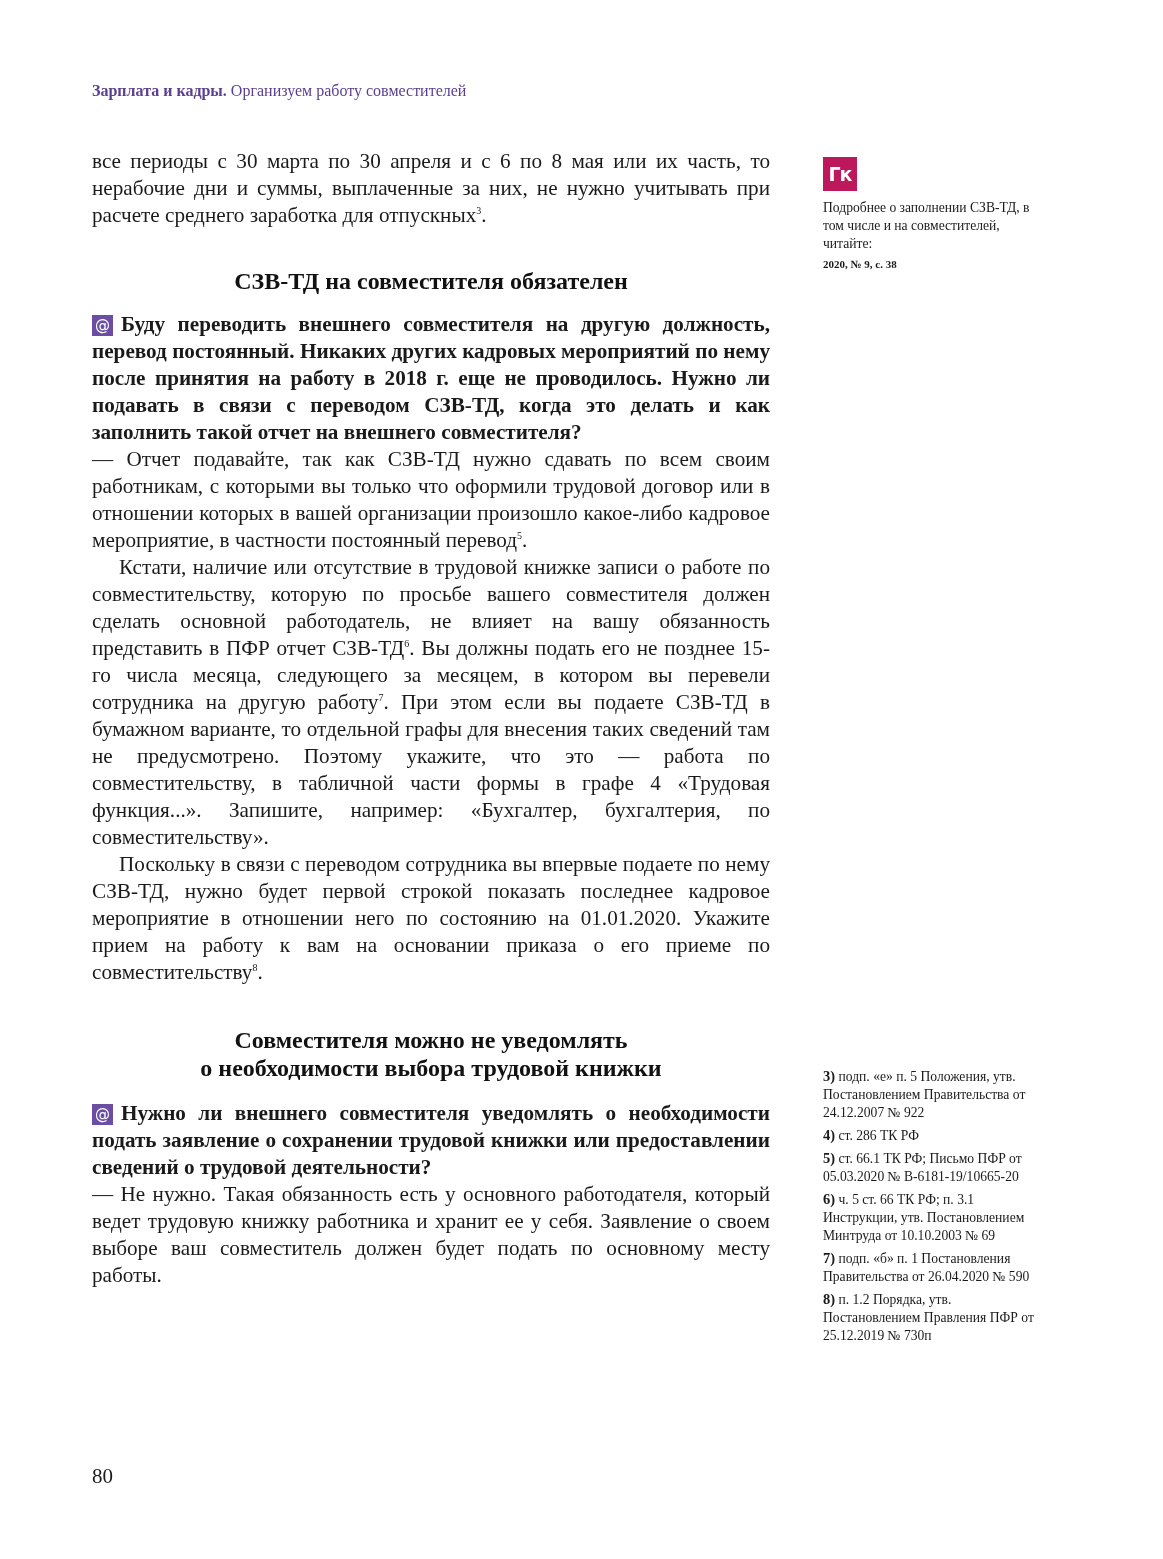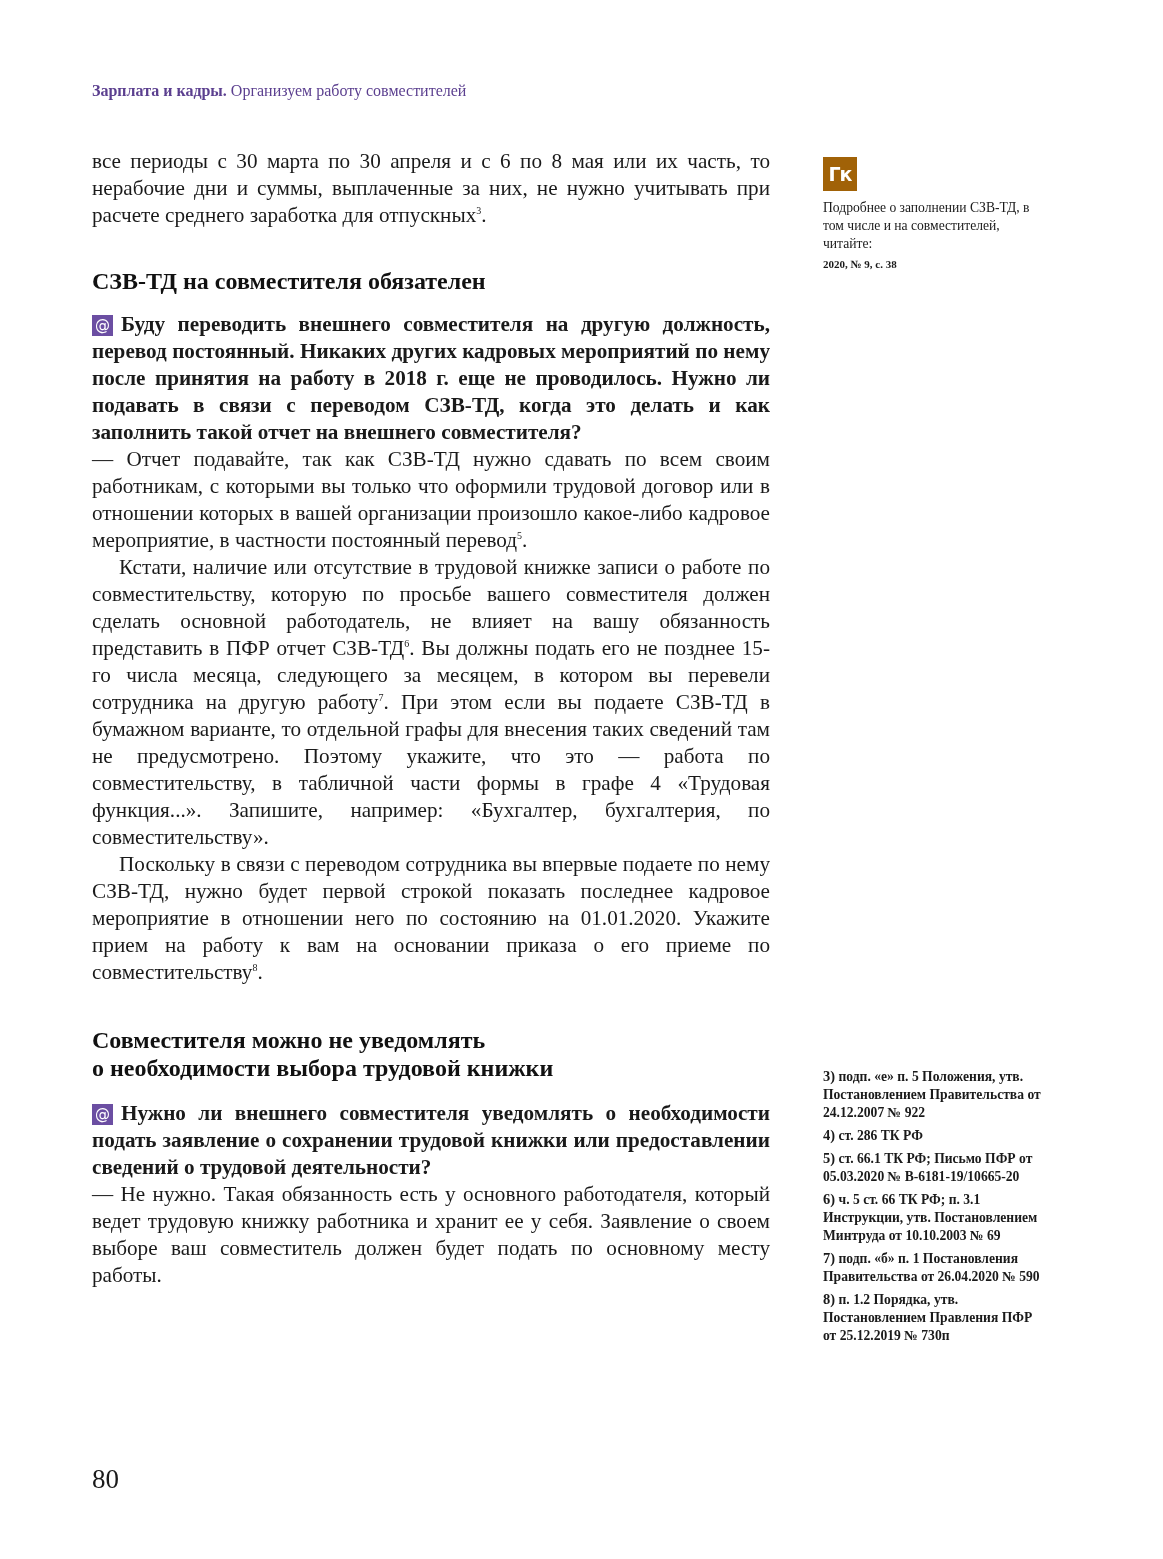--- a/index.html
+++ b/index.html
@@ -14,49 +14,49 @@
     .running-head .sec { font-weight: bold; }
     .main {
       position: absolute; left: 92px; top: 148px; width: 678px;
       font-size: 21.2px; line-height: 27px; text-align: justify;
     }
     .main p { margin: 0; }
     .main p.indent { text-indent: 27px; }
     .main sup { font-size: 10px; line-height: 0; vertical-align: 8px; }
     .main h2 {
       margin: 0; font-size: 24px; line-height: 28px; font-weight: bold;
-      text-align: left; color: #111;
+      text-align: center; color: #111;
     }
     .h2a { margin-top: 38px !important; }
     .h2b { margin-top: 40px !important; }
     .question { font-weight: bold; margin-top: 16px !important; }
     .h2b + .question { margin-top: 18px !important; }
     .at-badge {
       display: inline-block; width: 21px; height: 21px; background: #6b4ea2;
       color: #fff; font-family: "DejaVu Sans", sans-serif; font-size: 15px;
       line-height: 21px; text-align: center; font-weight: normal;
       vertical-align: 1px; margin-right: 8px;
     }
     .side {
       position: absolute; left: 823px; width: 225px;
       font-size: 13.6px; line-height: 18px; color: #1a1a1a;
     }
     .gk-logo {
       position: absolute; left: 823px; top: 157px; width: 34px; height: 34px;
-      background: #a16207; color: #fff; font-family: "DejaVu Sans", sans-serif;
+      background: #be185d; color: #fff; font-family: "DejaVu Sans", sans-serif;
       font-weight: bold; font-size: 19px; line-height: 34px; text-align: center;
       letter-spacing: -1px;
     }
     .note { top: 199px; }
     .note .ref { font-weight: bold; font-size: 11px; margin-top: 2px; display: block; }
     .footnotes { top: 1067px; }
-    .fn { margin-bottom: 4px; font-weight: bold; }
+    .fn { margin-bottom: 4px; }
     .fn b { font-size: 14.5px; }
     .page-num {
-      position: absolute; left: 92px; top: 1464px; font-size: 27px;
+      position: absolute; left: 92px; top: 1464px; font-size: 21px;
     }
   </style>
 </head>
 <body>
 
 <div class="running-head">
   <span class="sec">Зарплата и кадры.</span>
   <span>Организуем работу совместителей</span>
 </div>
 

